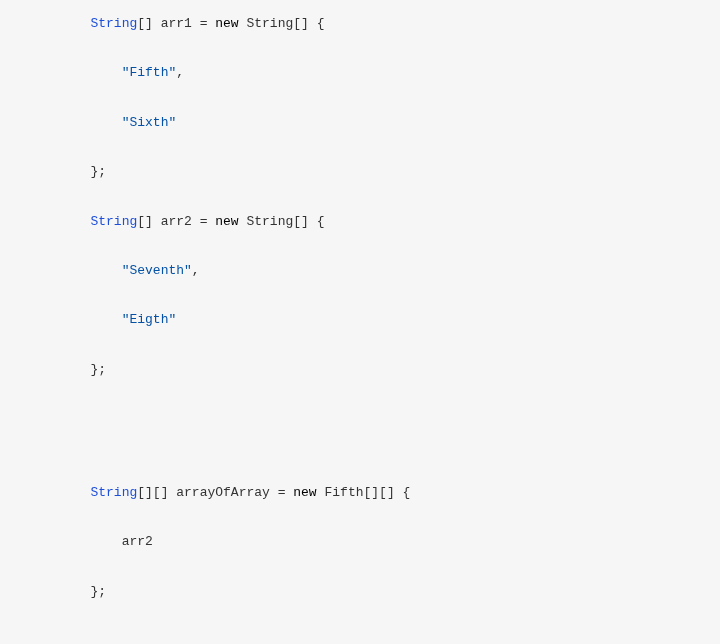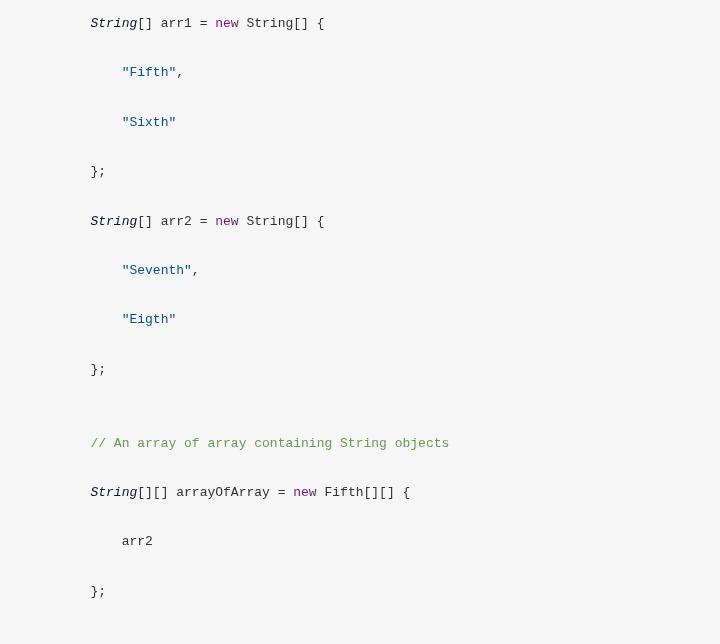--- a/index.html
+++ b/index.html
@@ -23,40 +23,40 @@
     margin: 0;
     font-family: inherit;
     font-size: inherit;
     line-height: inherit;
   }
   .line {
     display: block;
     white-space: pre;
     padding-left: 28px;
   }
-  .kw-type { color: #0f172a; font-style: italic; }      
-  .kw-new  { color: #701a75; }
+  .kw-type { color: #1d4ed8; }      
+  .kw-new  { color: #000000; }
   .str     { color: #0451a5; }
   .comment { color: #6a9955; }
   .ident   { color: #333333; text-align: right; }
 </style>
 </head>
 <body>
 
 <div class="code-block">
 <pre><span class="line"><span>        </span><span class="kw-type">String</span><span class="ident">[] arr1 = </span><span class="kw-new">new</span><span class="ident"> String[] {</span></span>
 <span class="line"><span>            </span><span class="str">"Fifth"</span><span>,</span></span>
 <span class="line"><span>            </span><span class="str">"Sixth"</span></span>
 <span class="line"><span>        </span><span>};</span></span>
 <span class="line"><span>        </span><span class="kw-type">String</span><span class="ident">[] arr2 = </span><span class="kw-new">new</span><span class="ident"> String[] {</span></span>
 <span class="line"><span>            </span><span class="str">"Seventh"</span><span>,</span></span>
 <span class="line"><span>            </span><span class="str">"Eigth"</span></span>
 <span class="line"><span>        </span><span>};</span></span>
 <span class="line"></span>
-<span class="line"><span>        </span><span class="comment">// An array of array containing String objects</span></span>
+<span class="line"><span>        </span></span>
 <span class="line"><span>        </span><span class="kw-type">String</span><span class="ident">[][] arrayOfArray = </span><span class="kw-new">new</span><span class="ident"> Fifth[][] {</span></span>
 <span class="line"><span>            </span><span>arr2</span></span>
 <span class="line"><span>        </span><span>};</span></span>
 <span class="line"></span>
 
 
 <span class="line"></span>
 
 
 <span class="line"></span>

